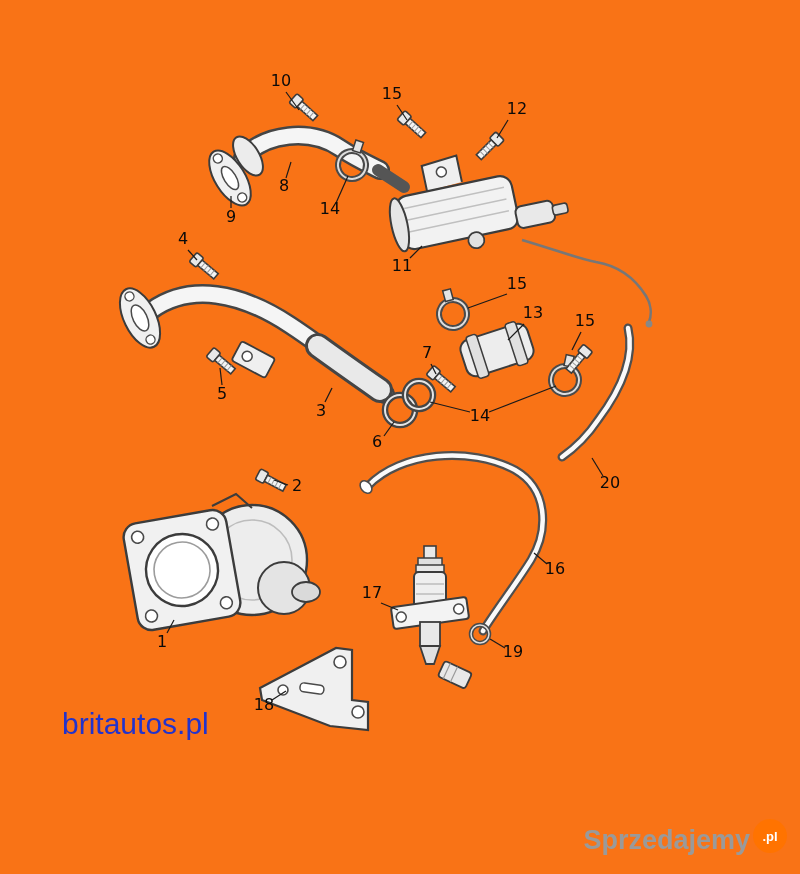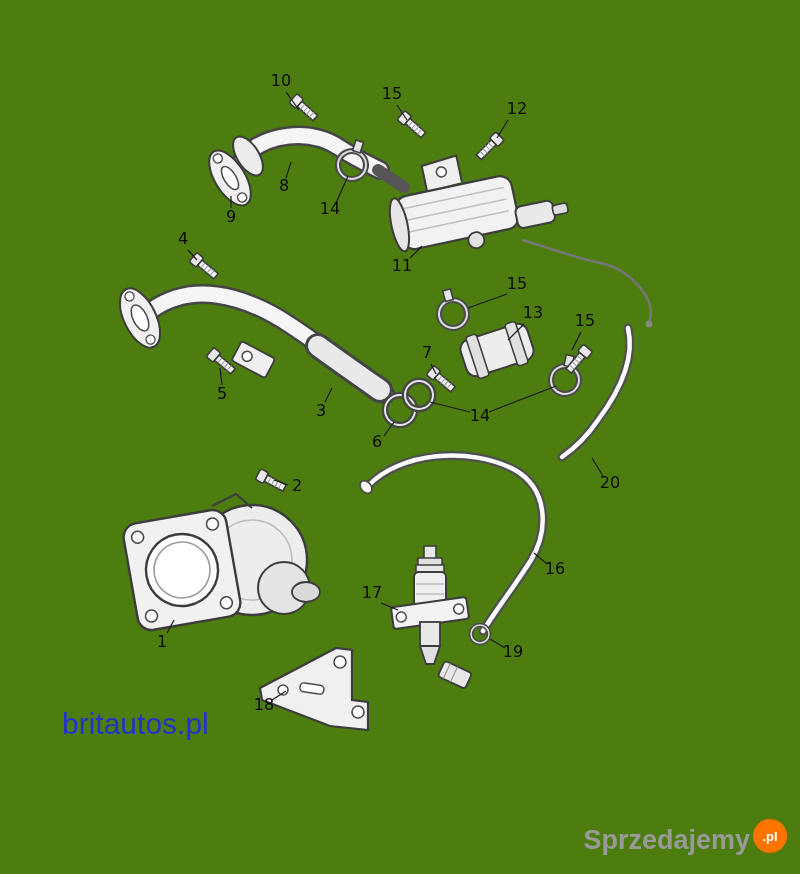--- a/index.html
+++ b/index.html
@@ -1,16 +1,16 @@
 <!DOCTYPE html>
 <html><head>
 <meta charset="utf-8">
 <style>
   html,body{margin:0;padding:0;background:#fff;}
-  .page{position:relative;width:800px;height:874px;background:#4d7c0f;overflow:hidden;
+  .page{position:relative;width:800px;height:874px;background:#f97316;overflow:hidden;
         font-family:"Liberation Sans",sans-serif;}
   svg{display:block;}
   .leader{stroke:#1a1a1a;stroke-width:1.2;fill:none;}
   .callout{font:16px "DejaVu Sans",sans-serif;fill:#0a0a0a;text-anchor:middle;}
   .tube-outer{stroke:#454545;stroke-width:20;fill:none;stroke-linecap:round;}
   .tube-inner{stroke:#f5f5f5;stroke-width:15;fill:none;stroke-linecap:round;}
   .hose-outer{stroke:#4f4f4f;stroke-width:9;fill:none;stroke-linecap:round;}
   .hose-inner{stroke:#fafafa;stroke-width:4.5;fill:none;stroke-linecap:round;}
   .brand-left{font:30px "Liberation Sans",sans-serif;}
   .brand-right{font:bold 27px "Liberation Sans",sans-serif;}

